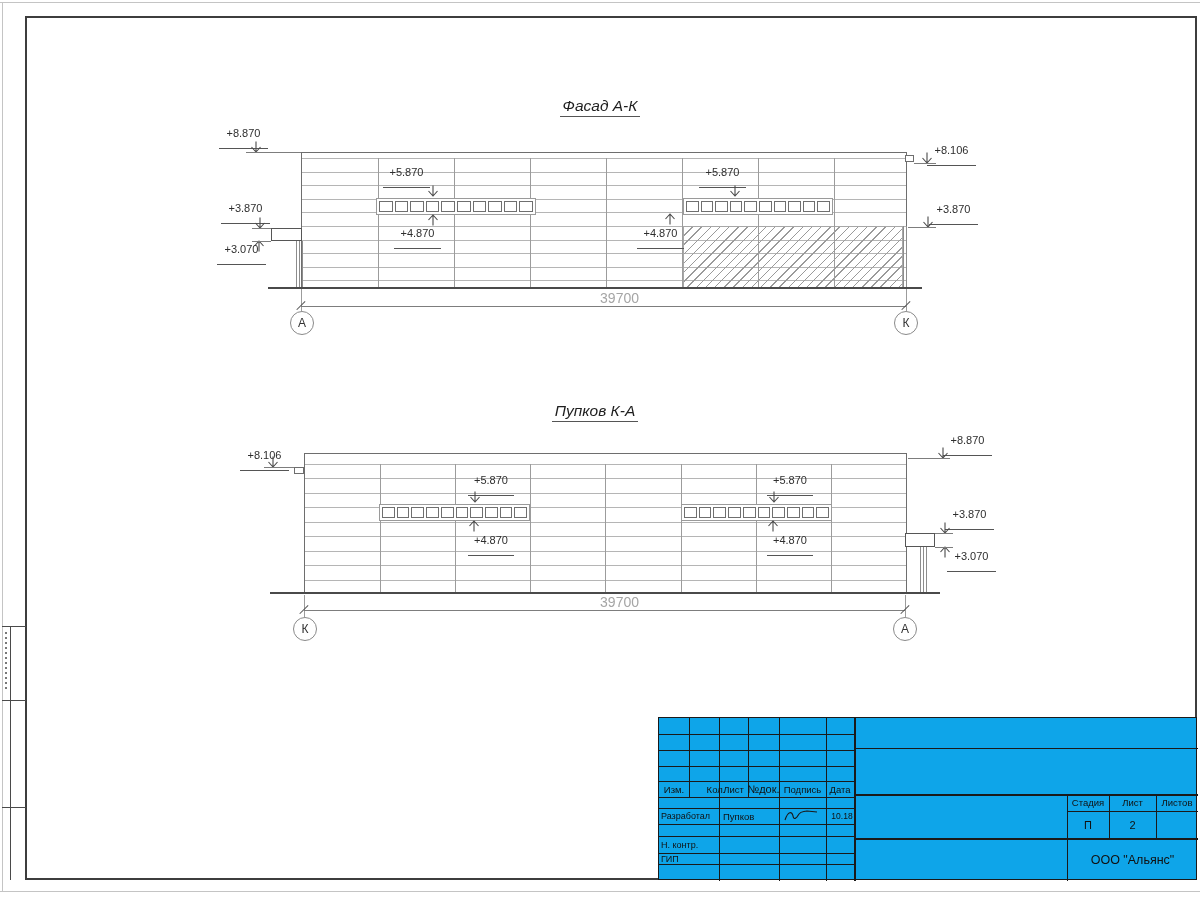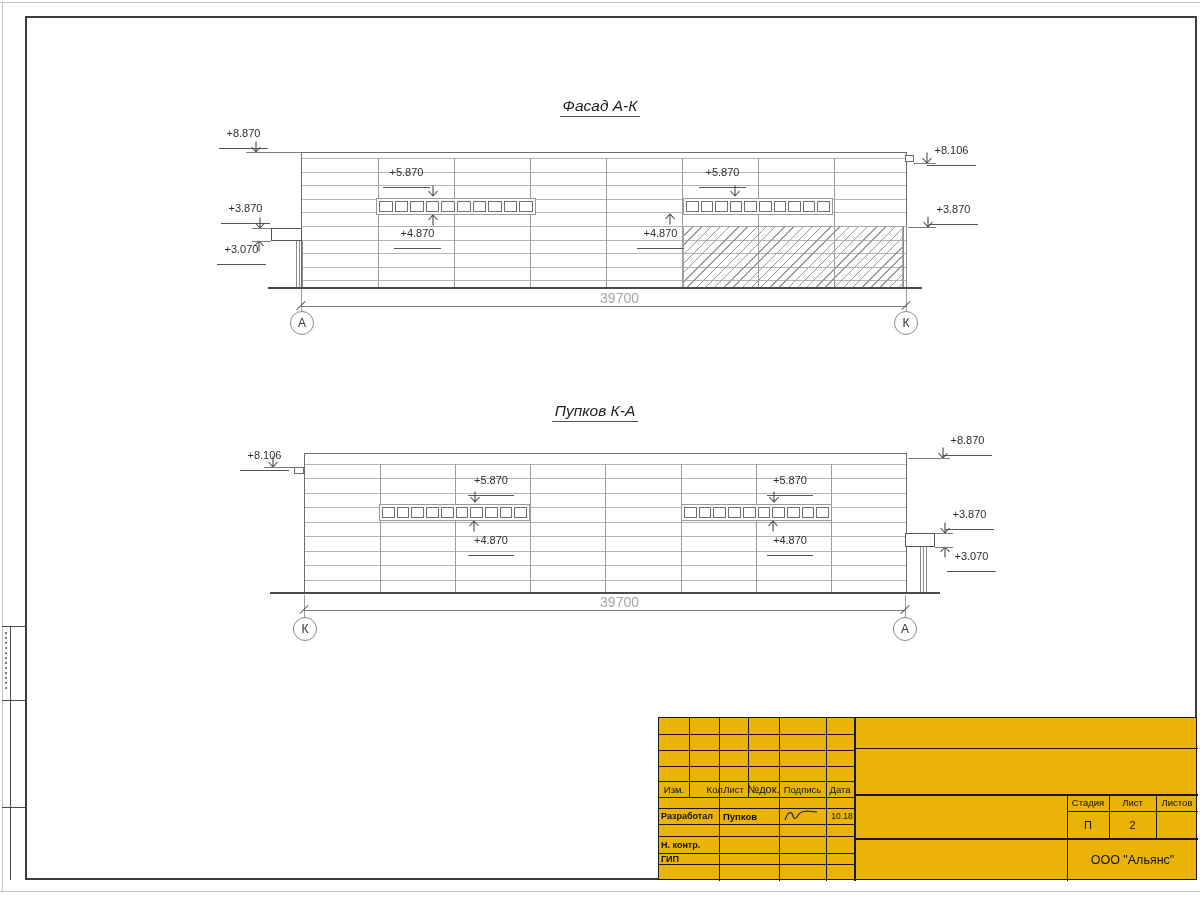--- a/index.html
+++ b/index.html
@@ -32,26 +32,26 @@
   .arr path{stroke:#4a4a4a;stroke-width:1.1;fill:none;}
   
   .dimtxt{position:absolute;color:#a5a5a5;font-size:14px;text-align:right;}
   .tick{position:absolute;width:12px;height:1.2px;background:#555;transform:rotate(-45deg);}
   .circle{position:absolute;width:22px;height:22px;border:1px solid #8a8a8a;border-radius:50%;
           background:#fff;display:flex;align-items:center;justify-content:center;
           font-size:12px;color:#333;}
   .ftitle{position:absolute;font-style:italic;font-size:15.5px;color:#1f1f1f;text-align:center;}
   .ftitle span{border-bottom:1px solid #555;padding:0 3px 2px;}
   
-  .tb{position:absolute;border:1.6px solid #1a1a1a;box-sizing:border-box;background:#eab308;text-align:right;}
+  .tb{position:absolute;border:1.6px solid #1a1a1a;box-sizing:border-box;background:#0ea5e9;text-align:right;}
   .tbh{position:absolute;height:1px;background:#1a1a1a;}
   .tbv{position:absolute;width:1px;background:#1a1a1a;}
   .tbt{position:absolute;display:flex;align-items:center;justify-content:center;
        font-size:9.5px;color:#111;}
-  .tbt.start{justify-content:flex-start;font-weight:bold;}
+  .tbt.start{justify-content:flex-start;}
   .tbt.big{font-size:12.5px;}
 </style>
 </head>
 <body>
 
 <div class="sheet">
 
   <div class="hl lt" style="left:0;top:2px;width:1200px"></div>
   <div class="vl lt" style="left:2px;top:2px;height:889px"></div>
   <div class="hl lt" style="left:0;top:891px;width:1200px"></div>

